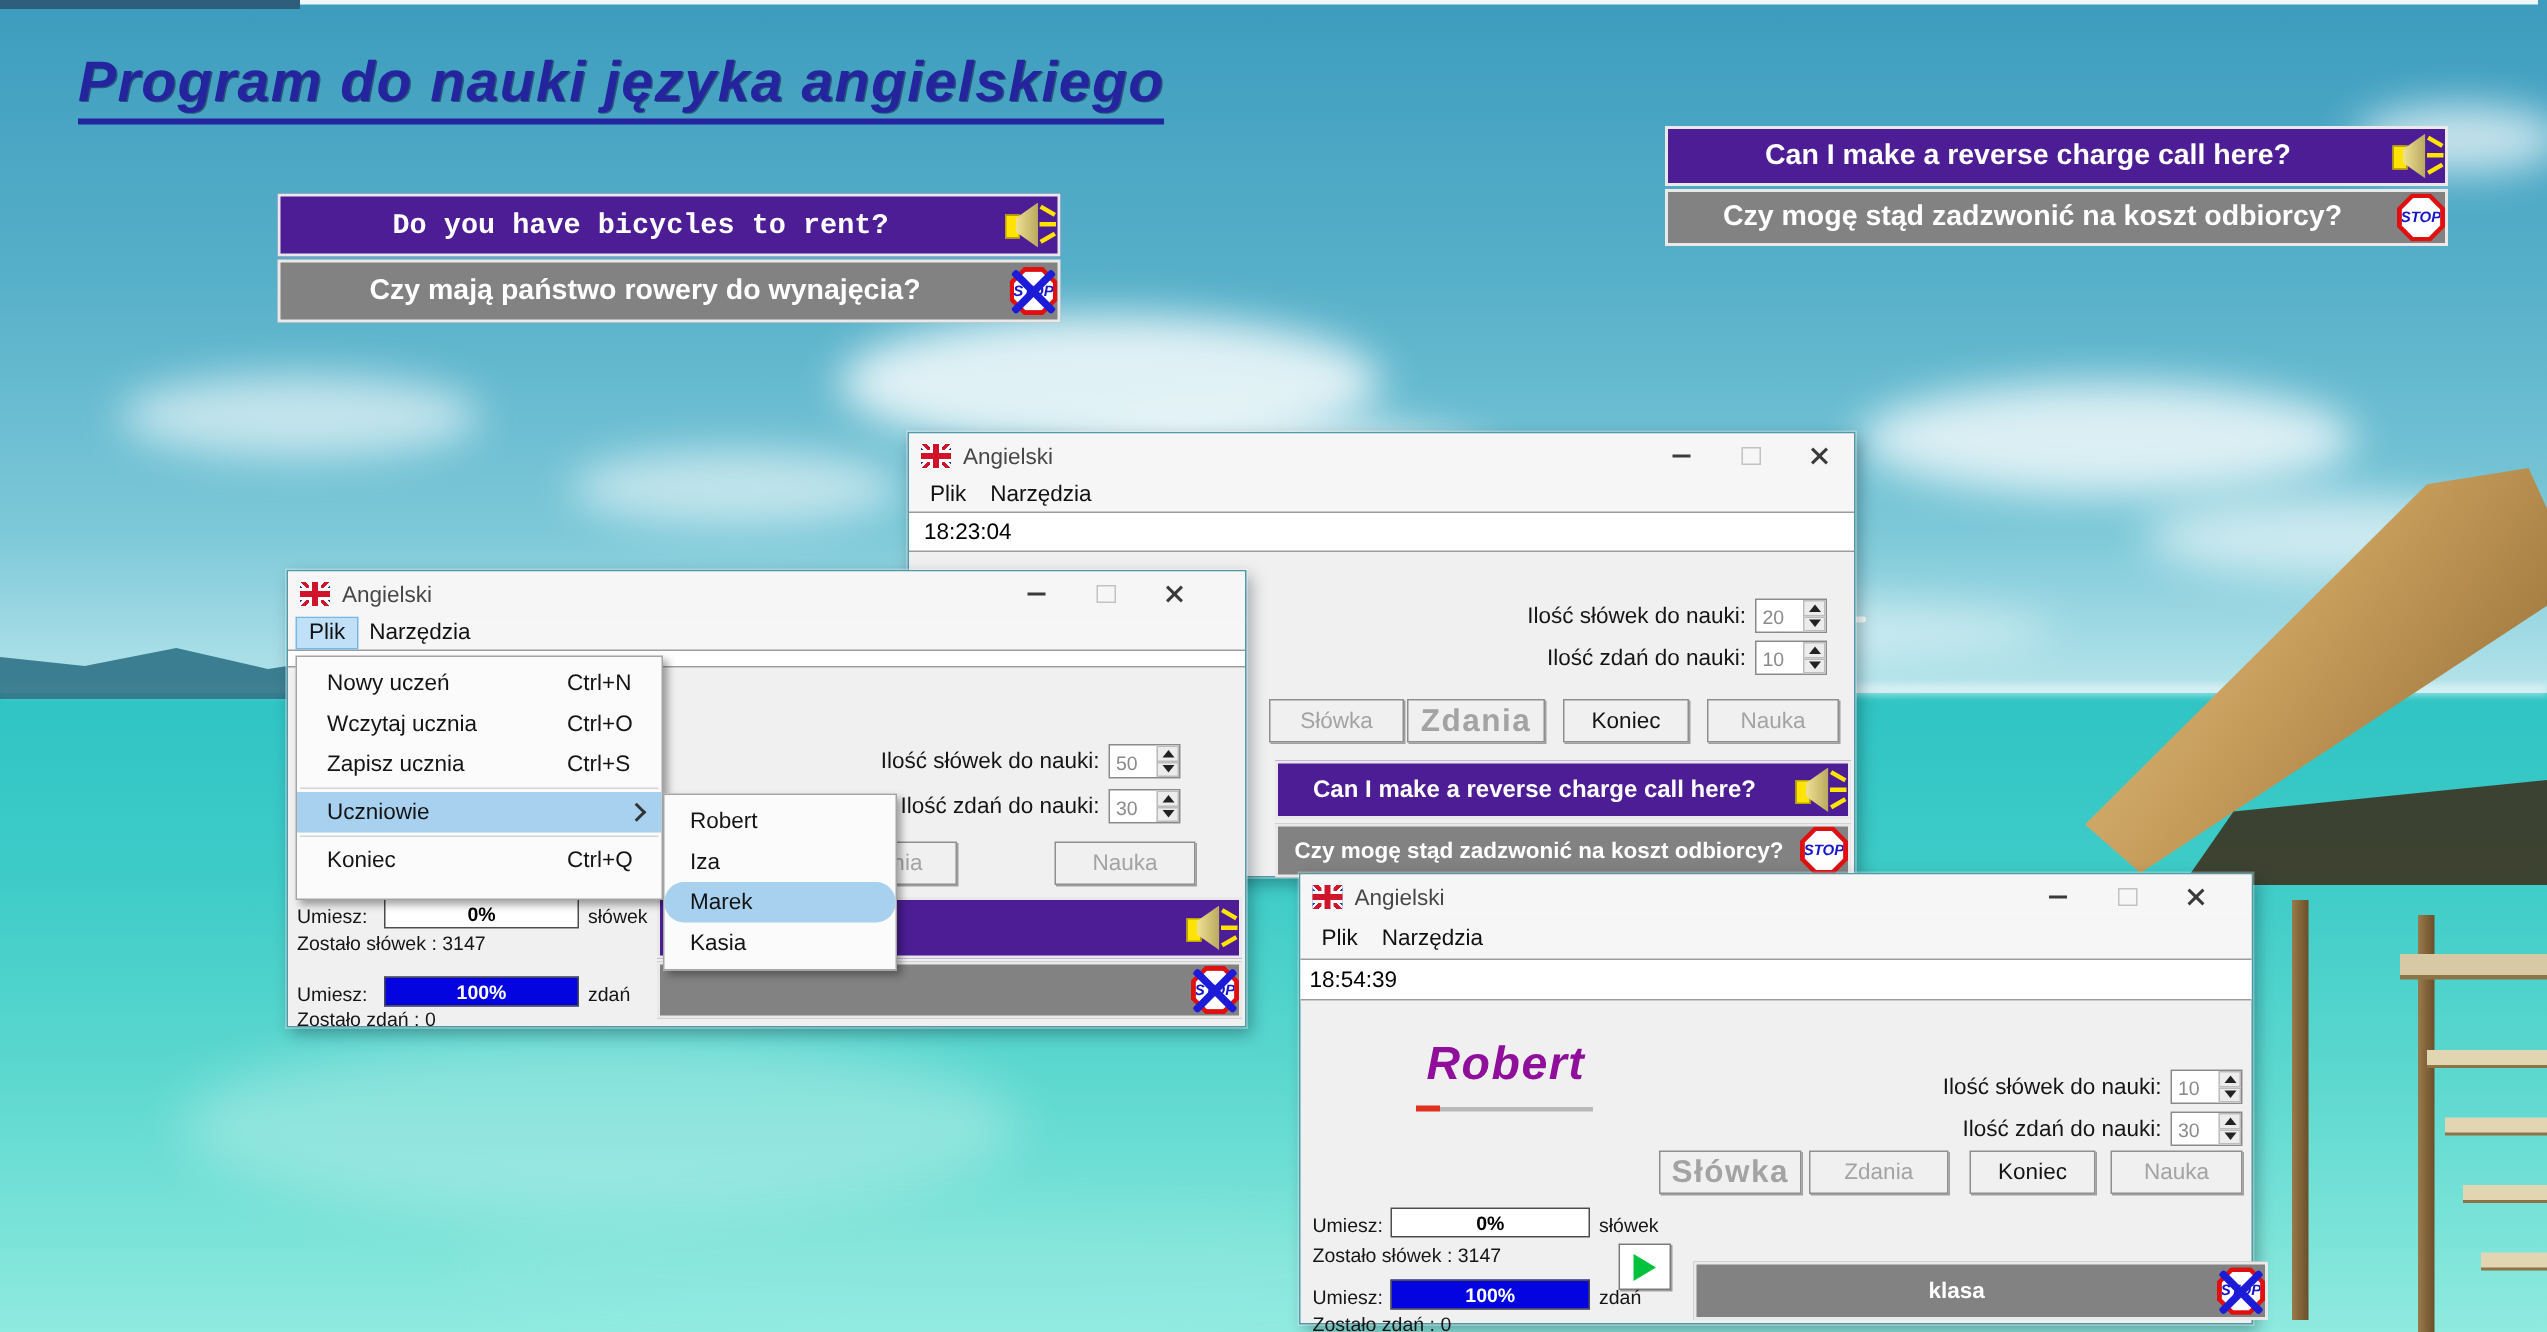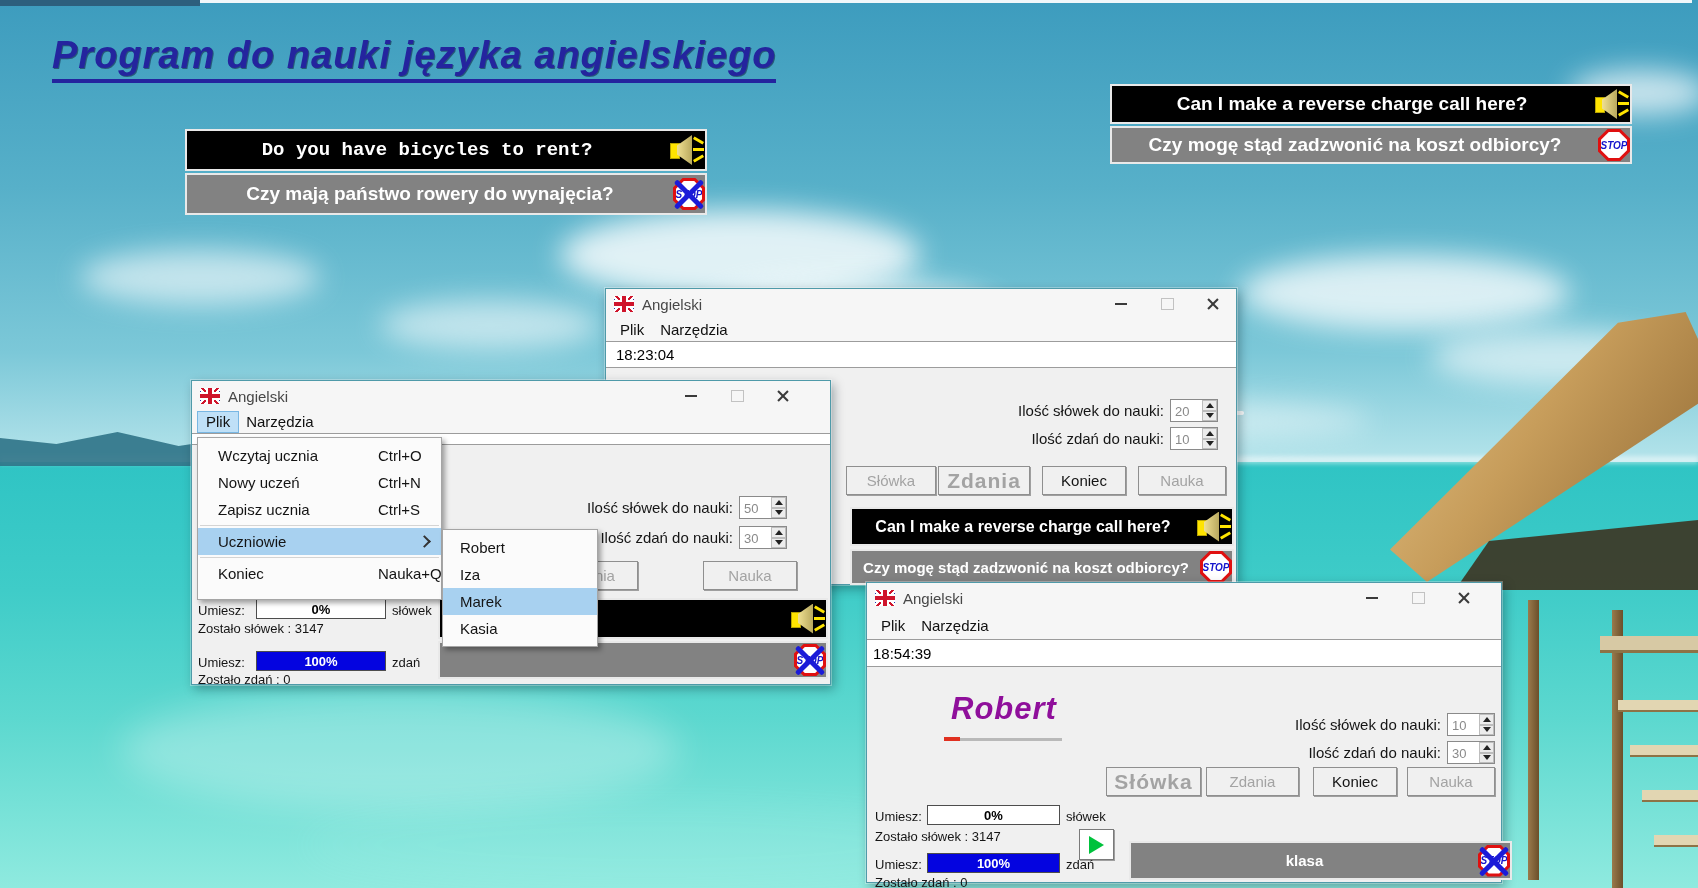--- a/index.html
+++ b/index.html
@@ -27,21 +27,21 @@
   .step{position:absolute;background:#e2d6b2;box-shadow:0 2px 0 #8d7346;}
   .topbar-navy{position:absolute;left:0;top:0;width:200px;height:6px;background:#2d5f7d;}
   .topbar-white{position:absolute;left:200px;top:0;width:1492px;height:3px;background:rgba(255,255,255,.92);}
   
   .pagetitle{position:absolute;left:52px;top:34px;font-size:38px;font-weight:bold;font-style:italic;
              color:#24249e;border-bottom:4px solid #24249e;padding-bottom:2px;letter-spacing:1px;
              text-shadow:1px 1px 0 rgba(0,0,30,.45);z-index:2;}
   
   .banner{position:absolute;display:flex;align-items:center;justify-content:center;
           color:#fff;font-weight:bold;box-sizing:border-box;z-index:2;}
-  .banner.black{background:#000000;border:2px solid #e9e9e9;}
+  .banner.black{background:#4c1d95;border:2px solid #e9e9e9;}
   .banner.gray{background:#828282;border:2px solid #e9e9e9;}
   .banner .txt{flex:1;text-align:center;}
   .bnr-desktop{font-size:19px;}
   .bnr-win{font-size:16px;}
   
   .spk{position:relative;width:38px;height:34px;flex:0 0 auto;}
   .spk .body{position:absolute;left:3px;top:10px;width:8px;height:14px;background:#ffe400;border:1px solid #b8a400;}
   .spk .cone{position:absolute;left:10px;top:2px;width:15px;height:30px;
              background:linear-gradient(90deg,#efe092,#b9a95e);clip-path:polygon(0 35%,100% 0,100% 100%,0 65%);}
   .spk .r1,.spk .r2,.spk .r3{position:absolute;right:1px;width:11px;height:3px;background:#ffe400;}
@@ -346,51 +346,51 @@
   <div class="prog" style="left:64px;top:218px;width:130px;">0%</div>
   <span class="ptxt" style="left:200px;top:222px;">słówek</span>
   <span class="ptxt" style="left:6px;top:240px;">Zostało słówek : 3147</span>
   <span class="ptxt" style="left:6px;top:274px;">Umiesz:</span>
   <div class="prog full" style="left:64px;top:270px;width:130px;">100%</div>
   <span class="ptxt" style="left:200px;top:274px;">zdań</span>
   <span class="ptxt" style="left:6px;top:291px;">Zostało zdań : 0</span>
 
   <div class="mpanel" style="left:5px;top:56px;width:245px;height:163px;z-index:30;">
     <div class="mrow">
+      <span>Nowy uczeń</span>
+      <span class="mshort">Ctrl+N</span>
+    </div>
+    <div class="mrow">
       <span>Wczytaj ucznia</span>
       <span class="mshort">Ctrl+O</span>
-    </div>
-    <div class="mrow">
-      <span>Nowy uczeń</span>
-      <span class="mshort">Ctrl+N</span>
     </div>
     <div class="mrow">
       <span>Zapisz ucznia</span>
       <span class="mshort">Ctrl+S</span>
     </div>
     <div class="msep"></div>
     <div class="mrow hl">
       <span>Uczniowie</span>
       <span class="arrow-r"></span>
     </div>
     <div class="msep"></div>
     <div class="mrow">
       <span>Koniec</span>
-      <span class="mshort">Nauka+Q</span>
+      <span class="mshort">Ctrl+Q</span>
     </div>
   </div>
 
   <div class="mpanel" style="left:250px;top:148px;width:156px;height:118px;z-index:31;">
     <div class="mrow" style="padding-left:17px;">
       <span>Robert</span>
     </div>
     <div class="mrow" style="padding-left:17px;">
       <span>Iza</span>
     </div>
-    <div class="mrow hl" style="padding-left:17px;">
+    <div class="mrow hl" style="padding-left:17px;border-radius:13px;">
       <span>Marek</span>
     </div>
     <div class="mrow" style="padding-left:17px;text-align:center;">
       <span>Kasia</span>
     </div>
   </div>
 </div>
 
 <div class="win" style="left:866px;top:582px;width:636px;height:301px;z-index:5;">
   <div class="titlebar">

